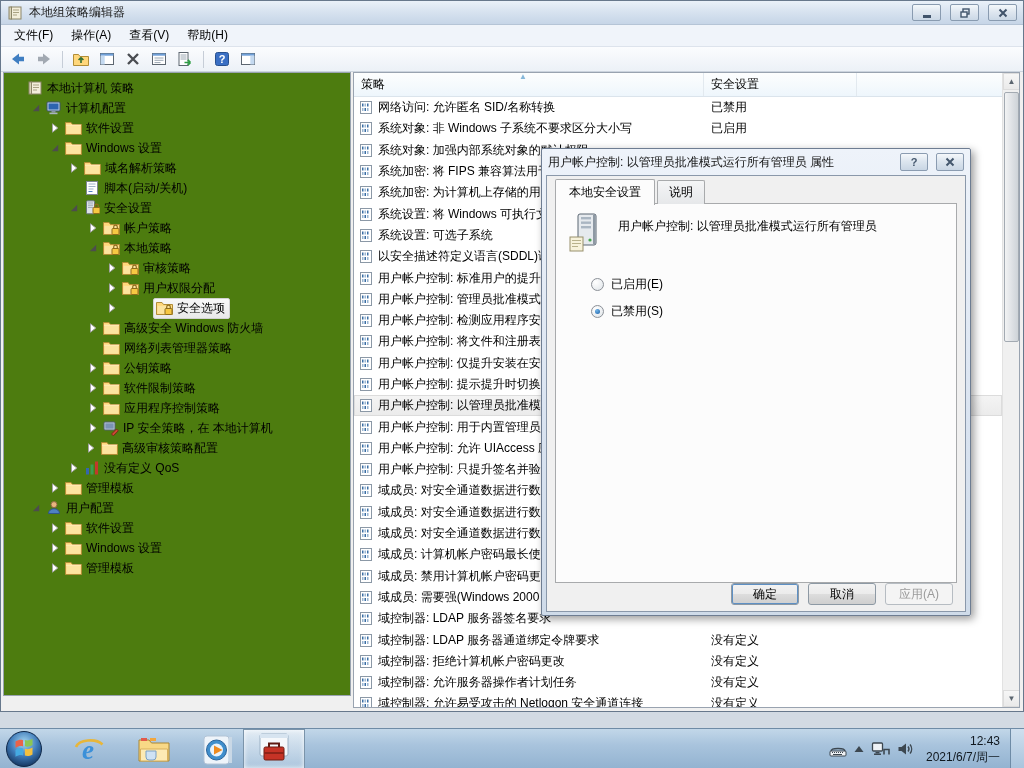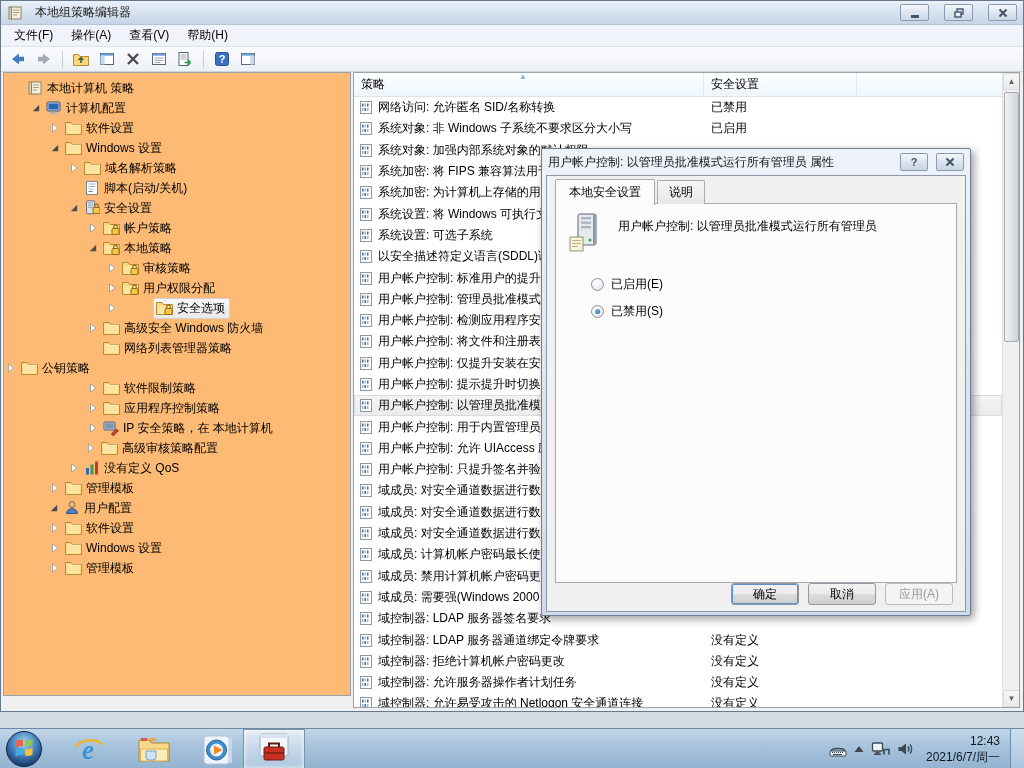--- a/index.html
+++ b/index.html
@@ -3,40 +3,40 @@
 <meta charset="utf-8">
 <style>
   * { margin:0; padding:0; box-sizing:border-box; }
   html,body { width:1024px; height:768px; overflow:hidden; }
   body { font-family:"Liberation Sans","DejaVu Sans",sans-serif; font-size:12px; color:#000; }
   .desktop { position:relative; width:1024px; height:768px; background:#d2dae3; overflow:hidden; }
 
   
   .win { position:absolute; left:0; top:0; width:1024px; height:712px;
          border:1px solid #67788c; background:#f0f0f0; }
-  .titlebar { height:24px; display:flex; align-items:center; gap:12px; padding:0 6px;
+  .titlebar { height:24px; display:flex; align-items:center; gap:6px; padding:0 6px;
     background:linear-gradient(180deg,#eaf1f9 0%,#d8e3f0 45%,#c6d5e7 100%);
     border-bottom:1px solid #b5c4d6; }
   .titlebar .t-text { flex:1; color:#1b1b1b; white-space:nowrap; overflow:hidden; }
   .winbtn { width:29px; height:17px; border:1px solid #899bb0; border-radius:2px;
     background:linear-gradient(#f4f8fb,#dfe7f0 45%,#cbd8e6);
     display:flex; align-items:center; justify-content:center; margin-left:3px; }
   .menubar { height:22px; display:flex; align-items:center; padding-left:4px;
     background:#f0f4fa; border-bottom:1px solid #dde3ec; }
   .menu-item { padding:2px 9px; white-space:nowrap; }
   .toolbar { height:25px; display:flex; align-items:center; padding-left:5px; gap:2px;
     background:linear-gradient(#fbfcfe,#ecf1f7); border-bottom:1px solid #ccd4de; }
   .tb-btn { width:24px; height:21px; display:flex; align-items:center; justify-content:center; border-radius:2px; }
   .tb-sep { width:1px; height:17px; background:#c6cdd7; margin:0 4px; }
   .icn { display:inline-flex; align-items:center; justify-content:center; }
   .icn svg { display:block; }
 
   
   .tree-pane { position:absolute; left:2px; top:71px; width:348px; bottom:15px;
-    background:#fdba74; border:1px solid #99a3b0; overflow:hidden; padding-top:5px; }
+    background:#4d7c0f; border:1px solid #99a3b0; overflow:hidden; padding-top:5px; }
   .tree-row { height:20px; display:flex; align-items:center; white-space:nowrap; }
   .expander { width:14px; display:inline-flex; justify-content:center; flex:none; }
   .nodebox { display:inline-flex; align-items:center; gap:4px; padding:1px 4px 1px 2px;
     border:1px solid transparent; border-radius:2px; }
   .nodebox.selected { background:linear-gradient(#f8f8f8,#e9e9e9); border-color:#d2d2d2; }
 
   .list-pane { position:absolute; left:352px; right:3px; top:71px; bottom:3px;
     background:#fff; border:1px solid #99a3b0; overflow:hidden; }
   .lv-header { position:absolute; left:0; right:0; top:0; height:24px; display:flex;
     background:linear-gradient(#fdfefe,#eef6fc); border-bottom:1px solid #dbe4ec; }
@@ -457,21 +457,21 @@
             <span class="icn">
               <svg width="17" height="14" viewBox="0 0 17 14">
                 <path d="M0.5 1.5 H6 l1.5 2 H16.5 V13.5 H0.5 Z" fill="#ffd77b" stroke="#b18d37"></path>
                 <rect x="1.5" y="4.8" width="14" height="8" fill="#fce49f"></rect>
                 <path d="M1 4.2 H16" stroke="#fff0c8"></path>
               </svg>
             </span>
             <span>网络列表管理器策略</span>
           </span>
         </div>
-        <div class="tree-row" style="">
+        <div class="tree-row" style="padding-left: 82px;">
           <span class="expander">
             <svg width="10" height="10" viewBox="0 0 10 10">
               <path d="M2.5 0.8 L7.8 5 L2.5 9.2 Z" fill="#ffffff" stroke="#a2a2a2"></path>
             </svg>
           </span>
           <span class="nodebox">
             <span class="icn">
               <svg width="17" height="14" viewBox="0 0 17 14">
                 <path d="M0.5 1.5 H6 l1.5 2 H16.5 V13.5 H0.5 Z" fill="#ffd77b" stroke="#b18d37"></path>
                 <rect x="1.5" y="4.8" width="14" height="8" fill="#fce49f"></rect>
@@ -576,21 +576,21 @@
             <span class="icn">
               <svg width="17" height="14" viewBox="0 0 17 14">
                 <path d="M0.5 1.5 H6 l1.5 2 H16.5 V13.5 H0.5 Z" fill="#ffd77b" stroke="#b18d37"></path>
                 <rect x="1.5" y="4.8" width="14" height="8" fill="#fce49f"></rect>
                 <path d="M1 4.2 H16" stroke="#fff0c8"></path>
               </svg>
             </span>
             <span>管理模板</span>
           </span>
         </div>
-        <div class="tree-row" style="padding-left: 25px; margin-left: 18px;">
+        <div class="tree-row" style="padding-left: 25px;">
           <span class="expander">
             <svg width="10" height="10" viewBox="0 0 10 10">
               <path d="M8.2 1.8 V8.2 H1.8 Z" fill="#4d4d4d"></path>
             </svg>
           </span>
           <span class="nodebox">
             <span class="icn">
               <svg width="16" height="16" viewBox="0 0 16 16">
                 <circle cx="8" cy="4.6" r="3" fill="#e9b57f" stroke="#8c6a42"></circle>
                 <path d="M2.5 13.5 a5.5 4.8 0 0 1 11 0 Z" fill="#4f81c2" stroke="#2f5588"></path>

